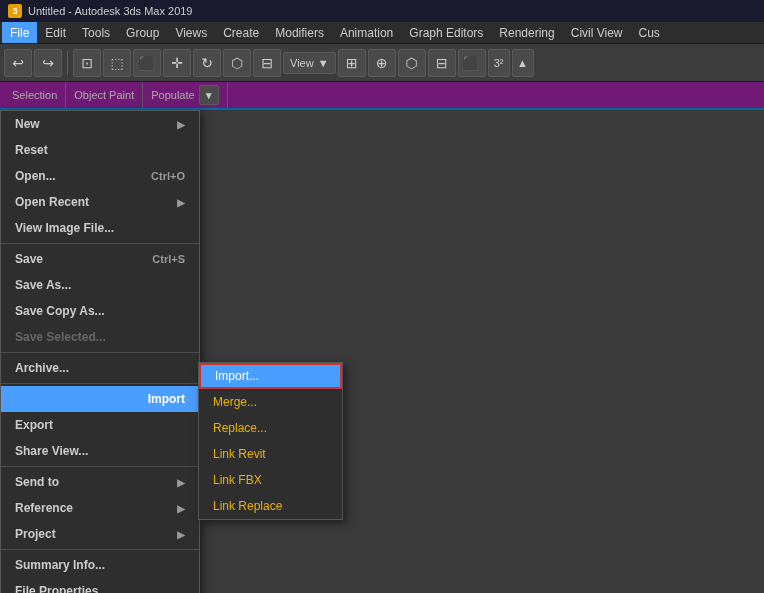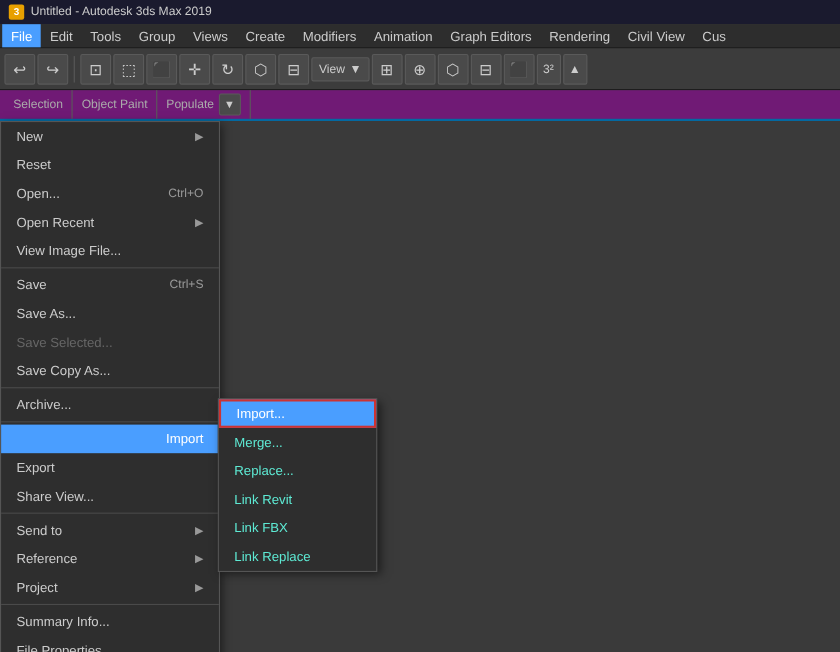--- a/index.html
+++ b/index.html
@@ -149,20 +149,21 @@
     }
     .file-menu-item {
       display: flex;
       align-items: center;
       justify-content: space-between;
       padding: 5px 14px 5px 14px;
       cursor: pointer;
       color: #ccc;
       font-size: 12px;
       height: 26px;
+      font-weight: bold;
     }
     .file-menu-item.active {
       background: #4a9eff;
       color: white;
       justify-content: flex-end;
     }
     .file-menu-item.disabled {
       color: #666;
       cursor: default;
     }
@@ -189,21 +190,21 @@
       background: #2e2e2e;
       border: 1px solid #555;
       box-shadow: 3px 3px 8px rgba(0,0,0,0.5);
       z-index: 200;
     }
     .import-menu-item {
       display: flex;
       align-items: center;
       padding: 5px 14px;
       cursor: pointer;
-      color: #5eead4;
+      color: #eab308;
       font-size: 12px;
       height: 26px;
     }
     .import-menu-item.highlighted {
       background: #4a9eff;
       color: white;
       border: 2px solid #cc3333;
       box-sizing: border-box;
     }
 
@@ -389,25 +390,25 @@
       <span>View Image File...</span>
     </div>
     <div class="file-menu-separator"></div>
     <div class="file-menu-item">
       <span>Save</span>
       <span class="shortcut">Ctrl+S</span>
     </div>
     <div class="file-menu-item">
       <span>Save As...</span>
     </div>
+    <div class="file-menu-item">
+      <span>Save Copy As...</span>
+    </div>
     <div class="file-menu-item disabled">
       <span>Save Selected...</span>
-    </div>
-    <div class="file-menu-item">
-      <span>Save Copy As...</span>
     </div>
     <div class="file-menu-separator"></div>
     <div class="file-menu-item">
       <span>Archive...</span>
     </div>
     <div class="file-menu-separator"></div>
     <div class="file-menu-item active">
       <span>Import</span>
     </div>
     <div class="file-menu-item">

